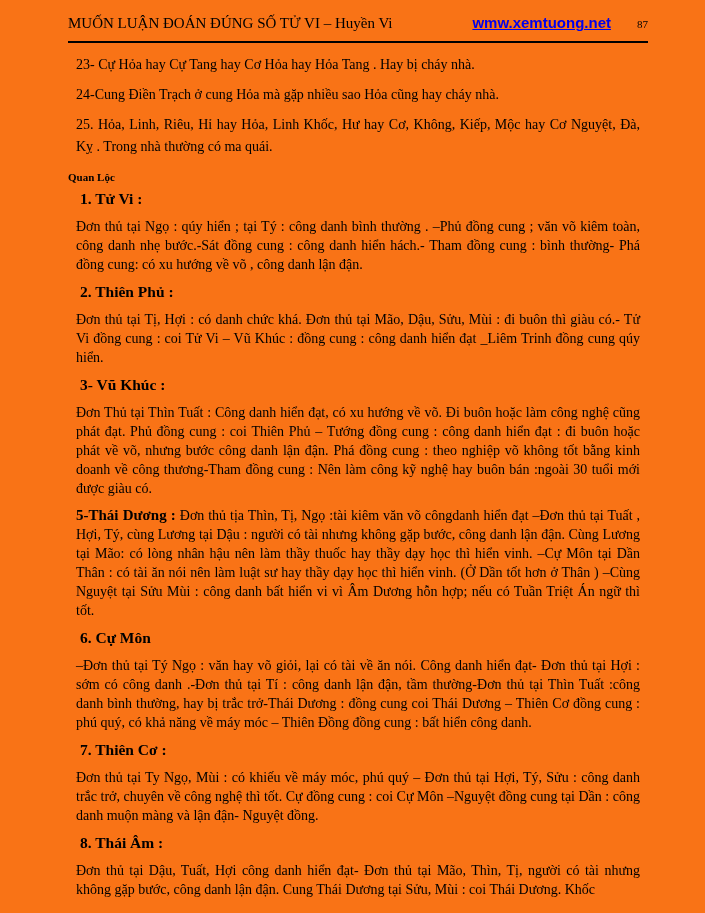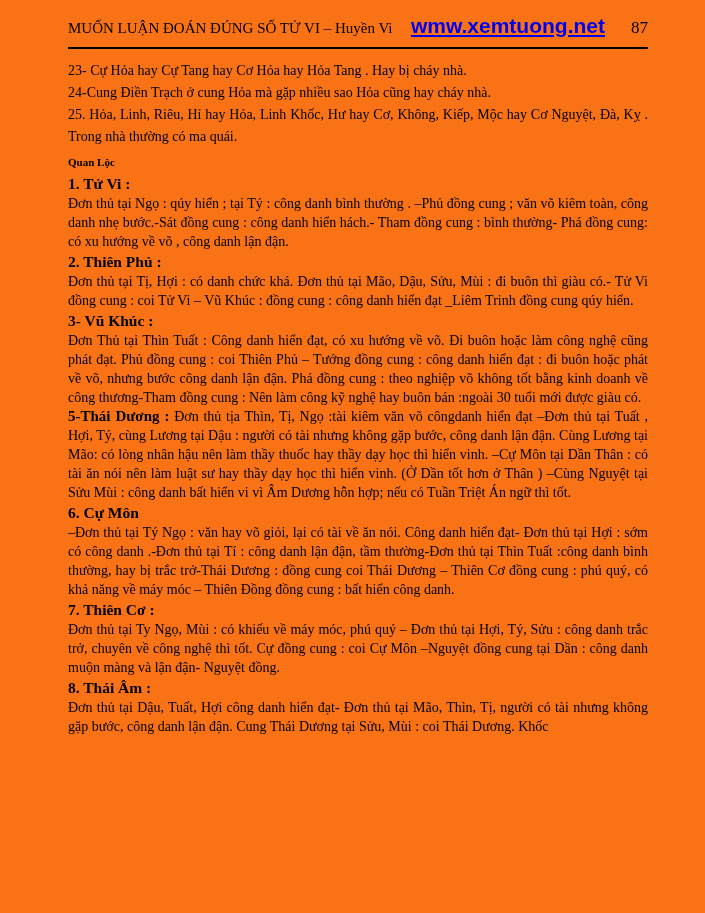--- a/index.html
+++ b/index.html
@@ -19,52 +19,52 @@
     align-items: baseline;
   }
   .header-title {
     flex: 1;
     font-size: 15px;
     white-space: nowrap;
   }
   .site-link {
     font-family: "Liberation Sans", sans-serif;
     font-weight: bold;
-    font-size: 21px;
+    font-size: 15px;
     color: #0000ee;
     text-decoration: underline;
     cursor: pointer;
   }
   .page-num {
     margin-left: 26px;
-    font-size: 17px;
+    font-size: 11px;
   }
   .rule {
     border: none;
     border-top: 2px solid #000000;
     margin: 9px 0 11px 0;
   }
   .content {
     font-size: 14px;
     line-height: 19px;
     text-align: justify;
   }
-  .content p { margin: 0; }
+  .content p { margin: 8px; }
   .intro p { line-height: 22px; }
   .section-title {
     font-size: 11px;
     font-weight: bold;
     margin: 3px 0 1px 0;
     line-height: 22px;
     text-align: left;
   }
   .section-heading {
     font-size: 15.5px;
     font-weight: bold;
-    margin: 1px 0 0 0;
+    margin: 1px 0 0 12px;
     line-height: 20px;
     text-align: left;
   }
   .inline-heading { font-weight: bold; font-size: 15px; }
 </style>
 </head>
 <body>
 
 <div class="page">
 

